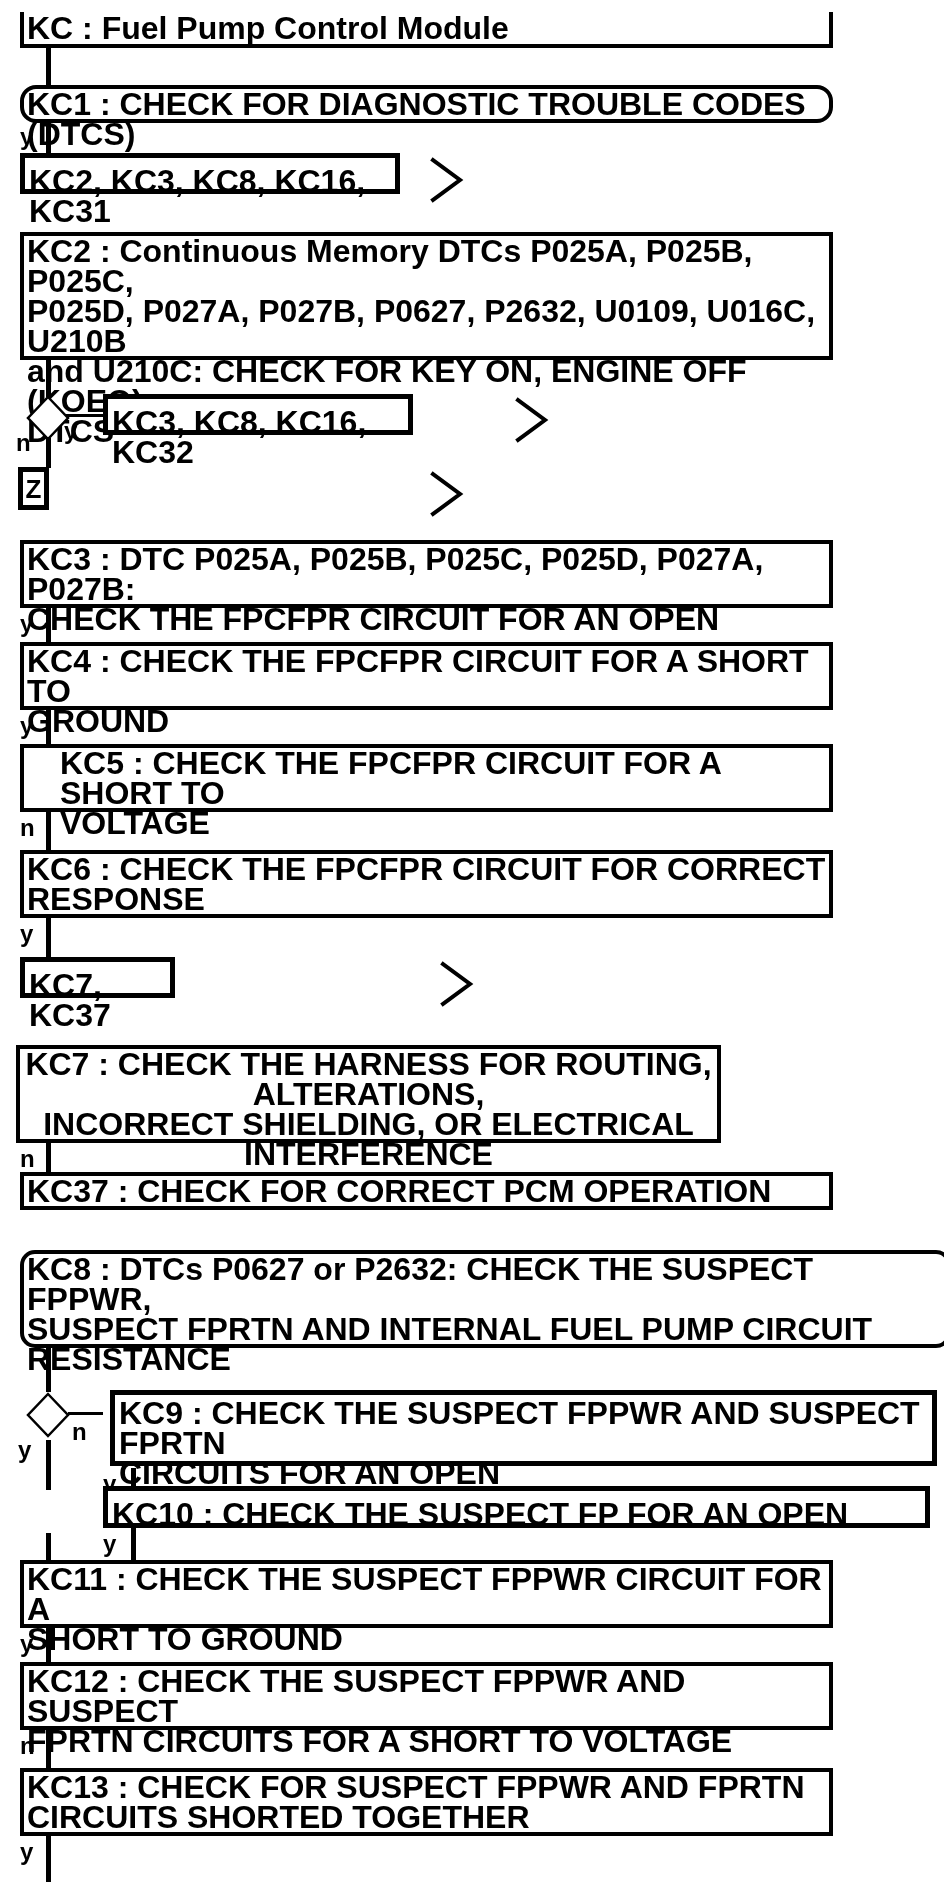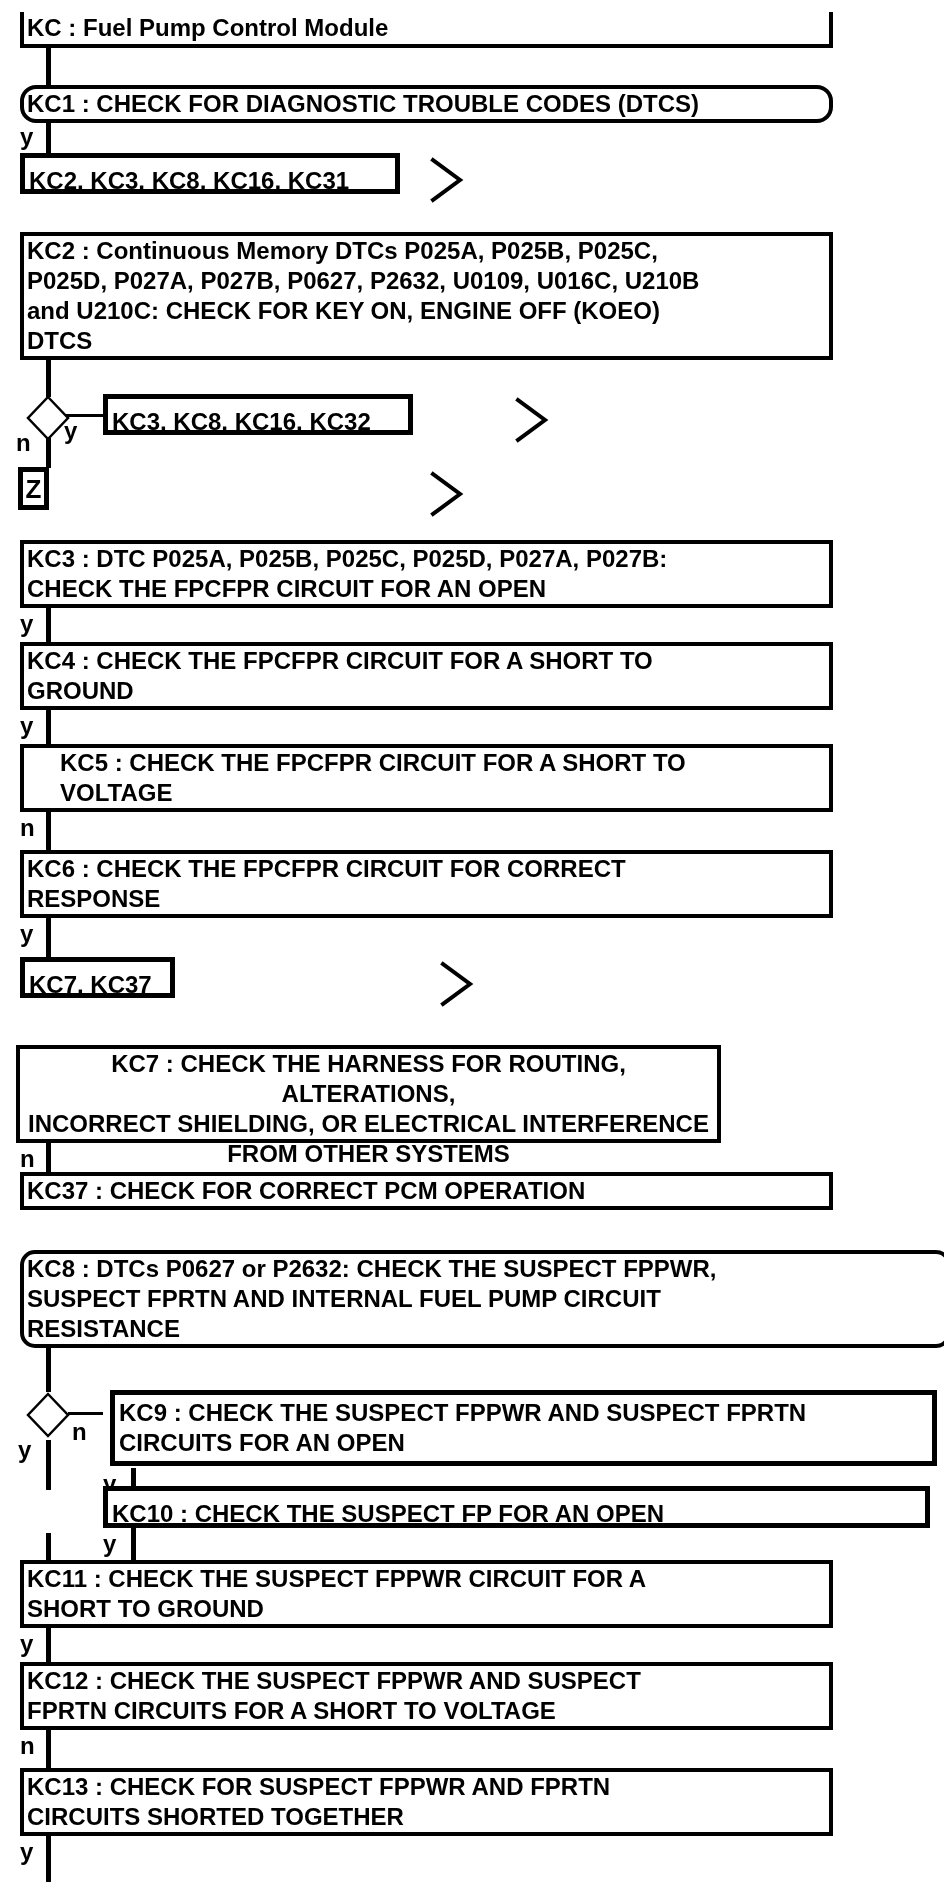--- a/index.html
+++ b/index.html
@@ -3,21 +3,21 @@
 <meta charset="utf-8">
 <style>
   html,body{margin:0;padding:0;background:#ffffff;}
   #stage{
     position:relative;width:944px;height:1886px;background:#ffffff;
     font-family:"Liberation Sans","DejaVu Sans",sans-serif;
     color:#000;
   }
   .box{
     position:absolute;box-sizing:border-box;background:#fff;
-    border:4px solid #000;font-weight:bold;font-size:24px;line-height:30px;
+    border:4px solid #000;font-weight:bold;font-size:32px;line-height:30px;
     padding:0 3px;white-space:pre-line;letter-spacing:0px;
   }
   .box.thick{border-width:5px;padding:8px 4px;}
   .title{border-top:none;}
   .zbox{display:flex;align-items:center;justify-content:center;font-size:26px;padding:0;}
   .vline{position:absolute;width:5px;background:#000;}
   .hline{position:absolute;height:3px;background:#000;}
   .lbl{position:absolute;font-weight:bold;font-size:24px;line-height:24px;}
   .dmark{position:absolute;}
   .chev{position:absolute;}

